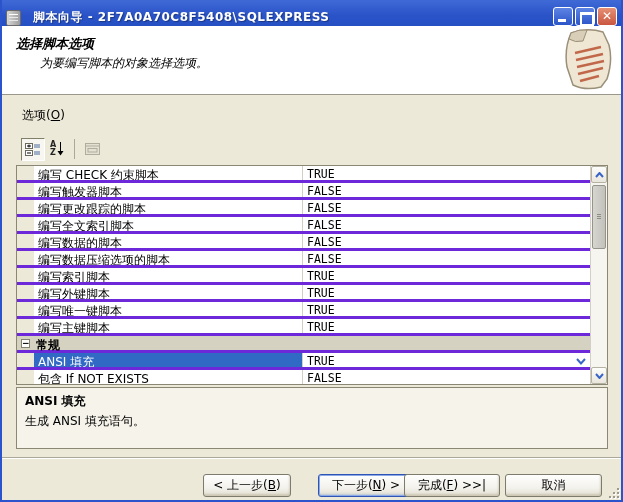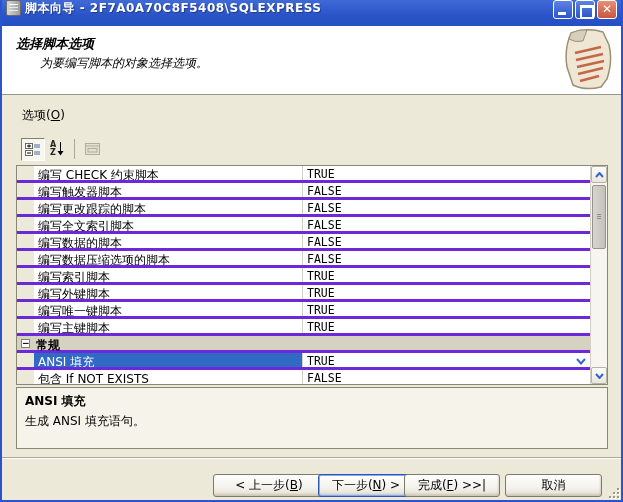--- a/index.html
+++ b/index.html
@@ -4,21 +4,21 @@
 <style>
   * { margin:0; padding:0; box-sizing:border-box; }
   html,body { background:#fff; }
   body { font-family:"DejaVu Sans","Liberation Sans",sans-serif; font-size:12px; color:#000; }
 
   .window{ position:relative; width:623px; height:502px; background:#ece9d8;
            border-left:2px solid #2b54cc; border-right:2px solid #2b54cc; border-bottom:2px solid #2b54cc; overflow:hidden; }
 
   
   .titlebar{ height:26px; background:linear-gradient(#3f6ad6,#2a53c8 60%,#2450c4);
-             display:flex; align-items:flex-start; padding:0 4px; gap:4px; }
+             display:flex; align-items:flex-end; padding:0 4px; gap:12px; }
   .app-icon{ width:15px; height:16px; background:linear-gradient(90deg,#d8d8d8,#9c9c9c);
              border:1px solid #6a6a6a; border-radius:2px; position:relative; flex:0 0 auto;}
   .app-icon:before{content:""; position:absolute; left:2px; right:2px; top:3px; height:1px; background:#fff;
              box-shadow:0 3px 0 #e8e8e8, 0 6px 0 #e8e8e8;}
   .title-text{ color:#fff; font-weight:bold; font-size:12px; letter-spacing:.5px; flex:1;
                white-space:nowrap; overflow:hidden; text-shadow:1px 1px 1px rgba(0,0,0,.35); }
   .tb-btns{ display:flex; gap:2px; }
   .tb-btn{ width:20px; height:19px; border:1px solid #fff; border-radius:3px; position:relative; cursor:default;}
   .tb-min,.tb-max{ background:linear-gradient(#5d84e4,#2c55c8); }
   .tb-close{ background:linear-gradient(#e59075,#c9563f); }
@@ -83,21 +83,21 @@
 
   
   .sep{ position:absolute; left:0; right:0; top:362px; height:2px;
         border-top:1px solid #aca899; border-bottom:1px solid #fff; }
   .btn{ position:absolute; top:379px; height:23px; border:1px solid #7c7b6c; border-radius:3px;
         background:linear-gradient(#fefefe,#f3f2ec 60%,#e3e0d2);
         font-size:12px; text-align:center; line-height:21px; cursor:default;
         box-shadow:inset -1px -2px 2px rgba(160,150,120,.35); }
   .btn.default{ border-color:#2f55b4; box-shadow:inset 0 0 0 1px #8aa9e8, inset -1px -2px 2px rgba(110,140,210,.35); }
   .btn-help{ left:18px; width:97px; }
-  .btn-back{ left:211px; width:112px; }
+  .btn-back{ left:201px; width:88px; }
   .btn-next{ left:300px; width:96px;margin-left:16px; }
   .btn-finish{ left:402px; width:96px; }
   .btn-cancel{ left:503px; width:97px; }
   .grip{ position:absolute; right:2px; bottom:2px; width:12px; height:12px; }
   .grip i{ position:absolute; width:2px; height:2px; background:#9c9a8c; box-shadow:1px 1px 0 #fff; }
 </style>
 </head>
 <body>
 
 <div class="window">

